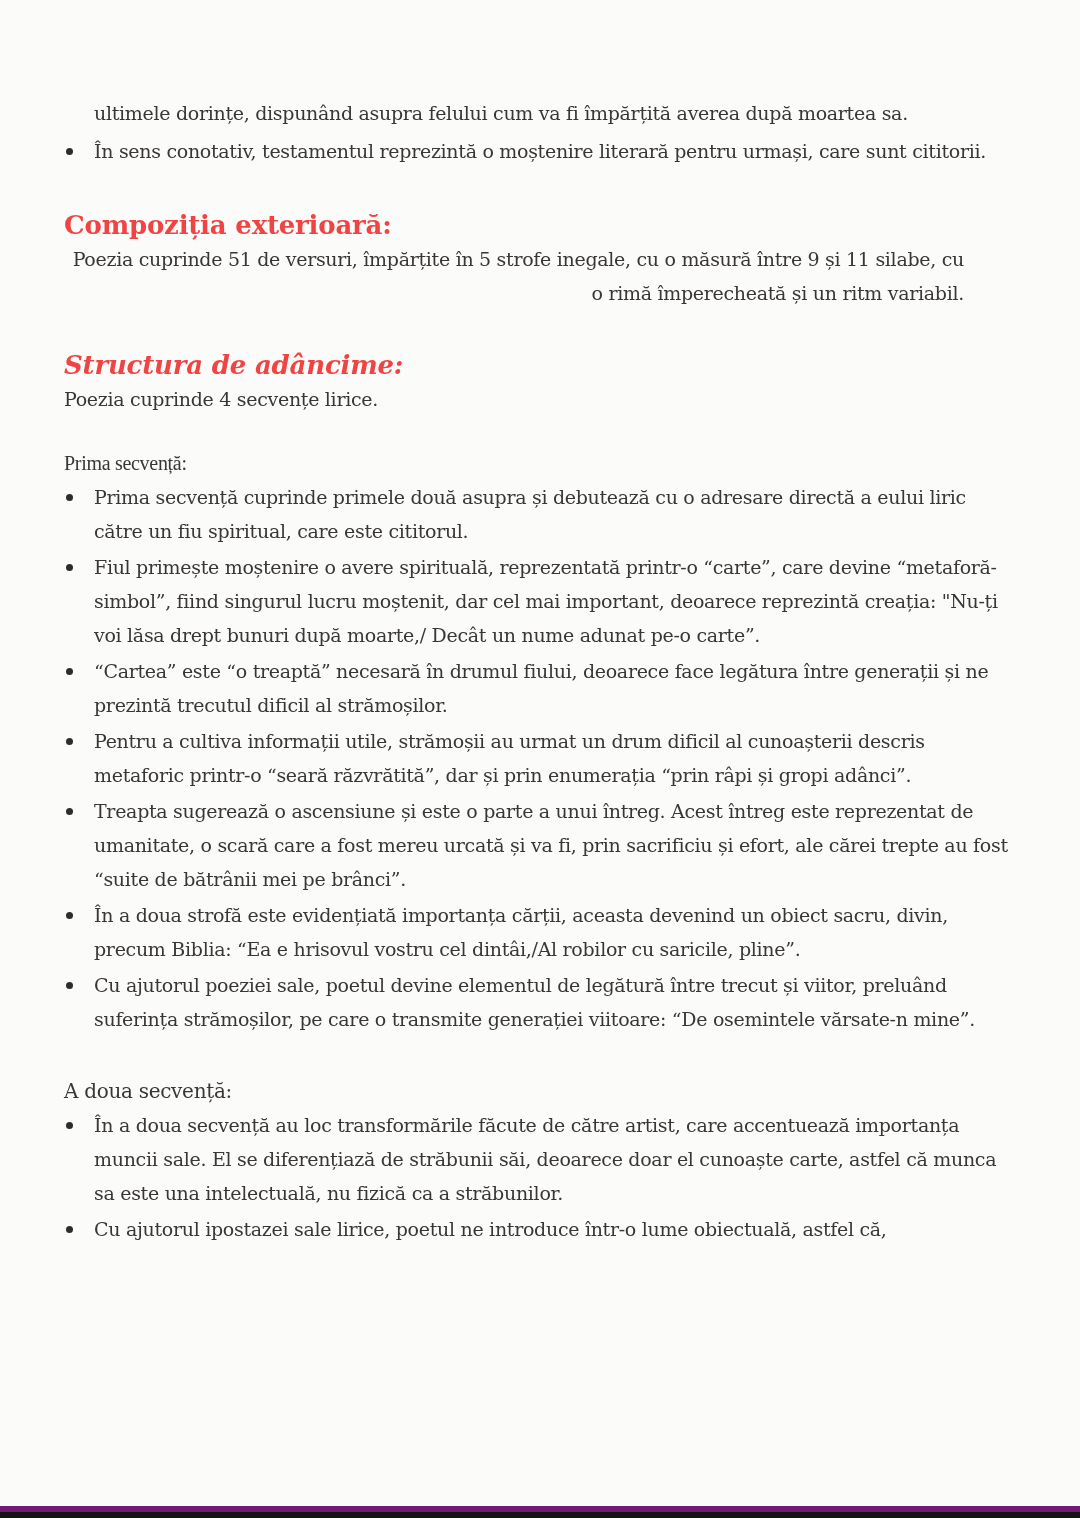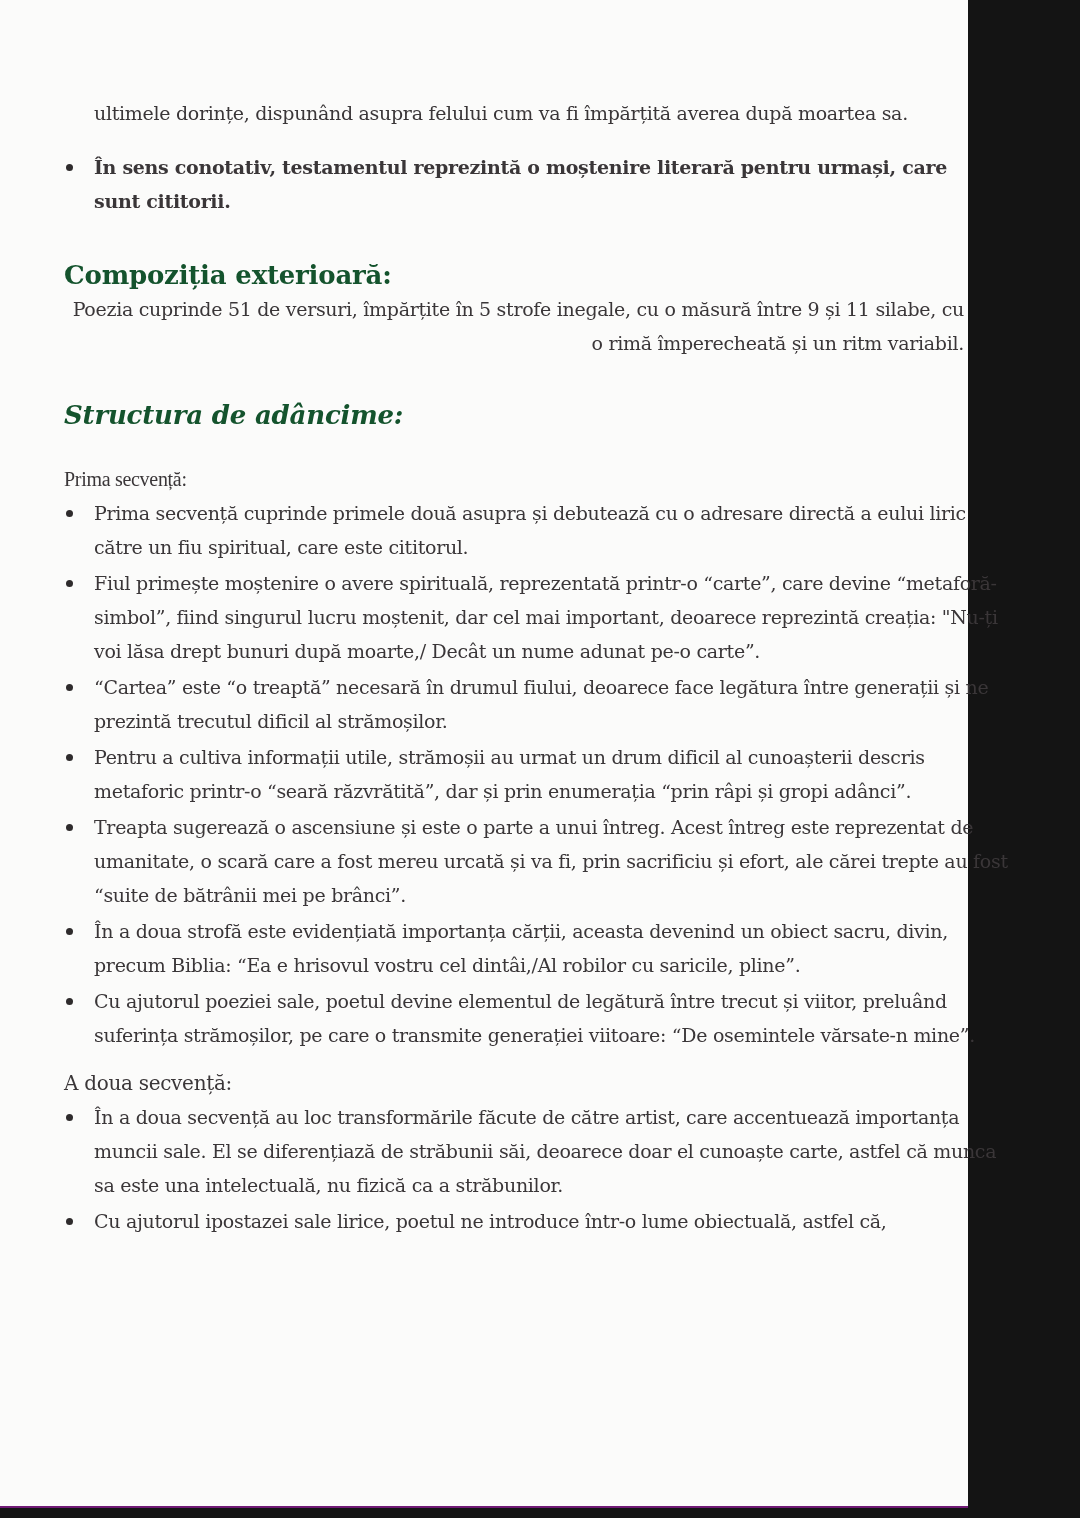--- a/index.html
+++ b/index.html
@@ -5,23 +5,23 @@
   html, body { margin: 0; padding: 0; }
   body {
     width: 1080px; height: 1518px; overflow: hidden;
     background: #141414;
     font-family: "DejaVu Serif", "Liberation Serif", serif;
     color: #3a3638;
     position: relative;
   }
   .page {
     position: absolute; left: 0; top: 0;
-    width: 968px; height: 1506px;
+    width: 1080px; height: 1506px;
     background: #fbfbfa;
-    border-bottom: 2px solid #701a75;
+    border-bottom: 6px solid #701a75;
   }
   .content {
     position: absolute; left: 64px; top: 96px; width: 950px;
   }
   .line-cont {
     margin-left: 30px;
     font-size: 19px; line-height: 34px;
     letter-spacing: -0.3px;
   }
   ul.bullets { list-style: none; margin: 0; padding: 0; }
@@ -33,62 +33,63 @@
     margin-bottom: 2px;
   }
   ul.bullets li .dot {
     position: absolute; left: 2px; top: 14px;
     width: 7px; height: 7px; border-radius: 50%;
     background: #2e2b2c;
   }
   h2 {
     margin: 0; font-weight: bold;
     font-size: 26px; line-height: 34px;
-    color: #14532d;
+    color: #ef4444;
     letter-spacing: -0.2px;
   }
   p.para {
     margin: 0; font-size: 19px; line-height: 34px;
     letter-spacing: -0.3px;
   }
   .sub {
     margin: 0; font-size: 20px; line-height: 34px;
     letter-spacing: -0.3px;
   }
 </style>
 </head>
 <body>
 
 <div class="page">
   <div class="content">
 
     <div class="line-cont">ultimele dorințe, dispunând asupra felului cum va fi împărțită averea după moartea sa.</div>
-    <ul class="bullets" style="margin-top:20px;font-weight:bold;">
+    <ul class="bullets" style="margin-top:4px;">
       <li style="width:900px;">
         <span class="dot"></span>
         <span>În sens conotativ, testamentul reprezintă o moștenire literară pentru urmași, care sunt cititorii.</span>
       </li>
     </ul>
 
     <h2 style="margin-top:40px;">Compoziția exterioară:</h2>
     <p class="para" style="width:900px;text-align:right;">Poezia cuprinde 51 de versuri, împărțite în 5 strofe inegale, cu o măsură între 9 și 11 silabe, cu o rimă împerecheată și un ritm variabil.</p>
 
     <h2 style="margin-top:38px;font-style:italic;">Structura de adâncime:</h2>
+    <p class="para">Poezia cuprinde 4 secvențe lirice.</p>
 
     <p class="sub" style="margin-top:30px;font-family:Liberation Serif, serif;">Prima secvență:</p>
     <ul class="bullets">
       <li><span class="dot"></span><span>Prima secvență cuprinde primele două asupra și debutează cu o adresare directă a eului liric către un fiu spiritual, care este cititorul.</span></li>
       <li><span class="dot"></span><span>Fiul primește moștenire o avere spirituală, reprezentată printr-o “carte”, care devine “metaforă-simbol”, fiind singurul lucru moștenit, dar cel mai important, deoarece reprezintă creația: "Nu-ți voi lăsa drept bunuri după moarte,/ Decât un nume adunat pe-o carte”.</span></li>
       <li><span class="dot"></span><span>“Cartea” este “o treaptă” necesară în drumul fiului, deoarece face legătura între generații și ne prezintă trecutul dificil al strămoșilor.</span></li>
       <li><span class="dot"></span><span>Pentru a cultiva informații utile, strămoșii au urmat un drum dificil al cunoașterii descris metaforic printr-o “seară răzvrătită”, dar și prin enumerația “prin râpi și gropi adânci”.</span></li>
       <li><span class="dot"></span><span>Treapta sugerează o ascensiune și este o parte a unui întreg. Acest întreg este reprezentat de umanitate, o scară care a fost mereu urcată și va fi, prin sacrificiu și efort, ale cărei trepte au fost “suite de bătrânii mei pe brânci”.</span></li>
       <li><span class="dot"></span><span>În a doua strofă este evidențiată importanța cărții, aceasta devenind un obiect sacru, divin, precum Biblia: “Ea e hrisovul vostru cel dintâi,/Al robilor cu saricile, pline”.</span></li>
       <li><span class="dot"></span><span>Cu ajutorul poeziei sale, poetul devine elementul de legătură între trecut și viitor, preluând suferința strămoșilor, pe care o transmite generației viitoare: “De osemintele vărsate-n mine”.</span></li>
     </ul>
 
-    <p class="sub" style="margin-top:14px;">A doua secvență:</p>
+    <p class="sub" style="margin-top:38px;">A doua secvență:</p>
     <ul class="bullets">
       <li><span class="dot"></span><span>În a doua secvență au loc transformările făcute de către artist, care accentuează importanța muncii sale. El se diferențiază de străbunii săi, deoarece doar el cunoaște carte, astfel că munca sa este una intelectuală, nu fizică ca a străbunilor.</span></li>
       <li><span class="dot"></span><span>Cu ajutorul ipostazei sale lirice, poetul ne introduce într-o lume obiectuală, astfel că,</span></li>
     </ul>
 
   </div>
 </div>
 
 </body></html>

